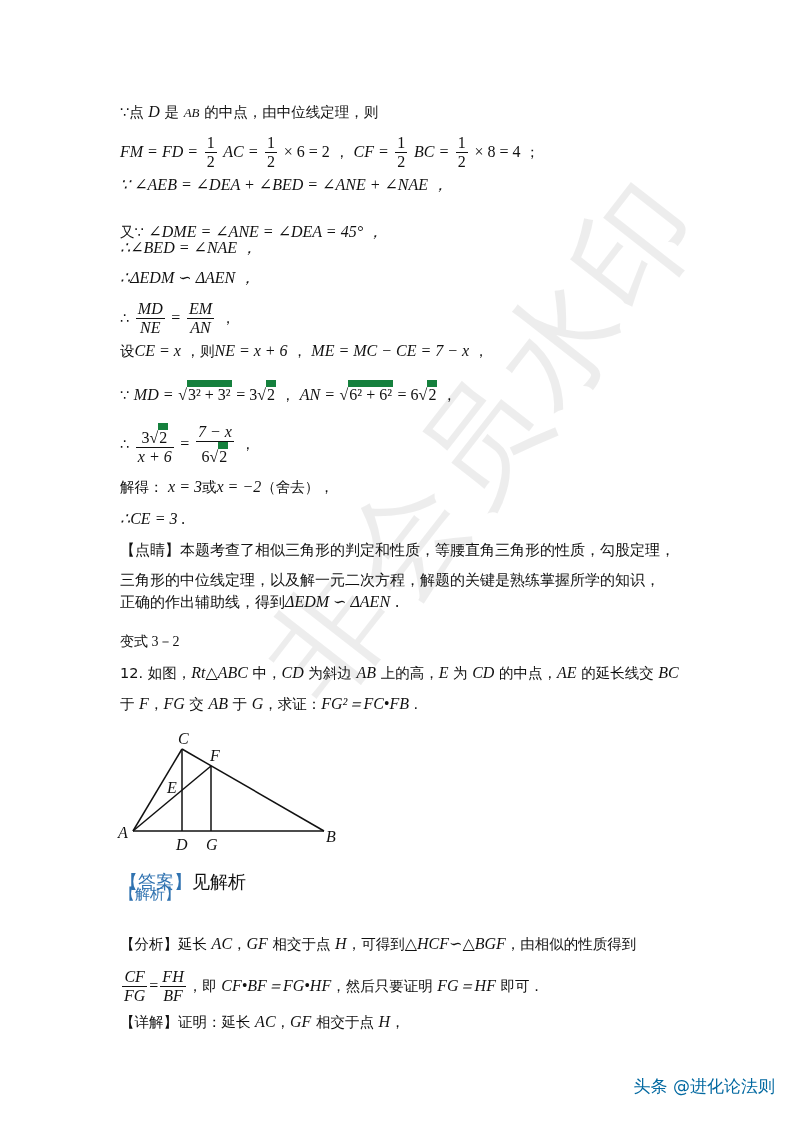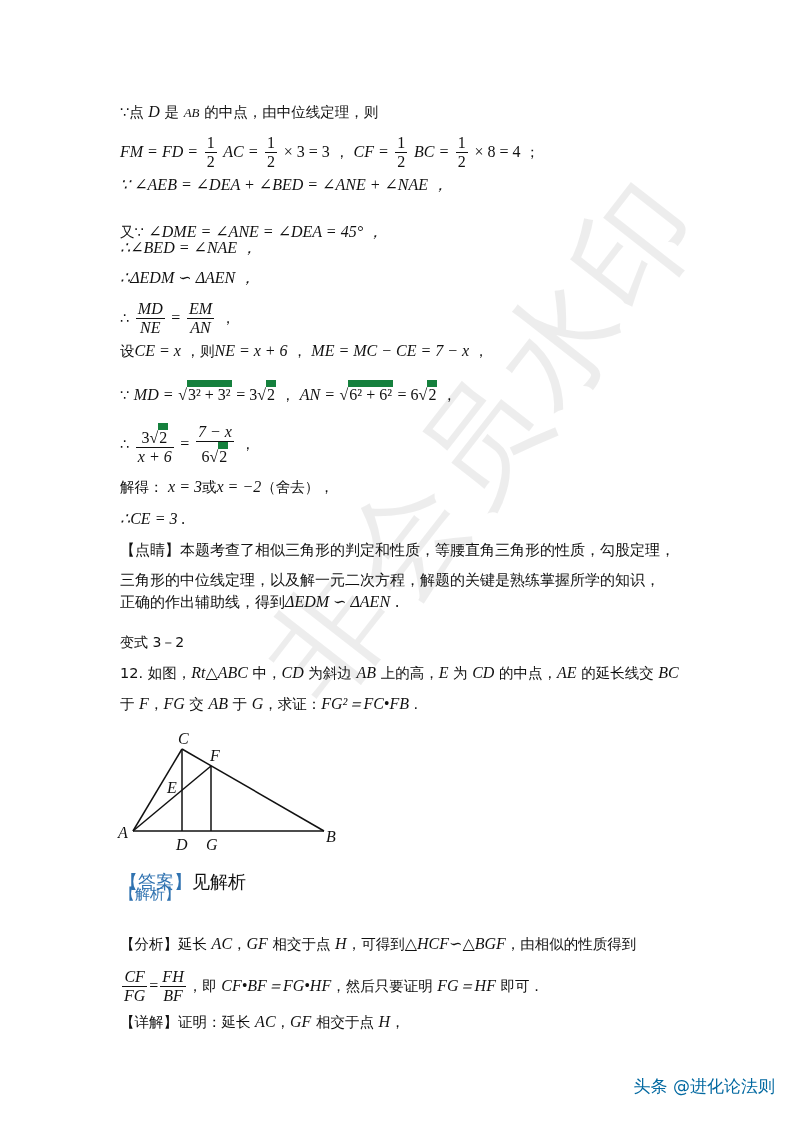--- a/index.html
+++ b/index.html
@@ -36,21 +36,21 @@
     <span>是</span>
     <span class="m" style="font-size:13px">AB</span>
     <span>的中点，由中位线定理，则</span>
   </div>
 
   <div class="line" style="top:134px;">
     <span class="m">FM = FD =</span>
     <span class="frac"><span class="num">1</span><span>2</span></span>
     <span class="m">AC =</span>
     <span class="frac"><span class="num">1</span><span>2</span></span>
-    <span class="n">× 3 = 3</span>
+    <span class="n">× 6 = 2</span>
     <span>，</span>
     <span class="m">CF =</span>
     <span class="frac"><span class="num">1</span><span>2</span></span>
     <span class="m">BC =</span>
     <span class="frac"><span class="num">1</span><span>2</span></span>
     <span class="n">× 8 = 4</span>
     <span>；</span>
   </div>
 
   <div class="line m" style="top:175px;">∵ ∠AEB = ∠DEA + ∠BED = ∠ANE + ∠NAE ，</div>
@@ -113,21 +113,21 @@
   <div class="line m" style="top:509px;">∴CE = 3 .</div>
 
   <div class="line" style="top:540px; font-size:15px;">
     <span>【点睛】</span><span>本题考查了相似三角形的判定和性质，等腰直角三角形的性质，勾股定理，</span>
   </div>
   <div class="line" style="top:570px; font-size:15px;">三角形的中位线定理，以及解一元二次方程，解题的关键是熟练掌握所学的知识，</div>
   <div class="line" style="top:592px; font-size:15px;">
     <span>正确的作出辅助线，得到</span><span class="m">ΔEDM ∽ ΔAEN</span><span> .</span>
   </div>
 
-  <div class="line" style="top:632px; font-size:14px;">变式 3－2</div>
+  <div class="line" style="top:632px; font-size:14px;font-family:Liberation Serif, serif;">变式 3－2</div>
 
   <div class="line" style="top:663px; font-size:14.5px;text-align:center;">
     <span>12. 如图，</span><span class="m">Rt△ABC</span><span> 中，</span><span class="m">CD</span><span> 为斜边 </span><span class="m">AB</span><span> 上的高，</span><span class="m">E</span><span> 为 </span><span class="m">CD</span><span> 的中点，</span><span class="m">AE</span><span> 的延长线交 </span><span class="m">BC</span>
   </div>
   <div class="line" style="top:694px; font-size:14.5px;">
     <span>于 </span><span class="m">F</span><span>，</span><span class="m">FG</span><span> 交 </span><span class="m">AB</span><span> 于 </span><span class="m">G</span><span>，求证：</span><span class="m">FG²＝FC•FB</span><span> .</span>
   </div>
 
   <svg style="position:absolute; left:110px; top:720px;" width="240" height="140" viewBox="0 0 240 140">
     <g stroke="#111" stroke-width="1.5" fill="none">

